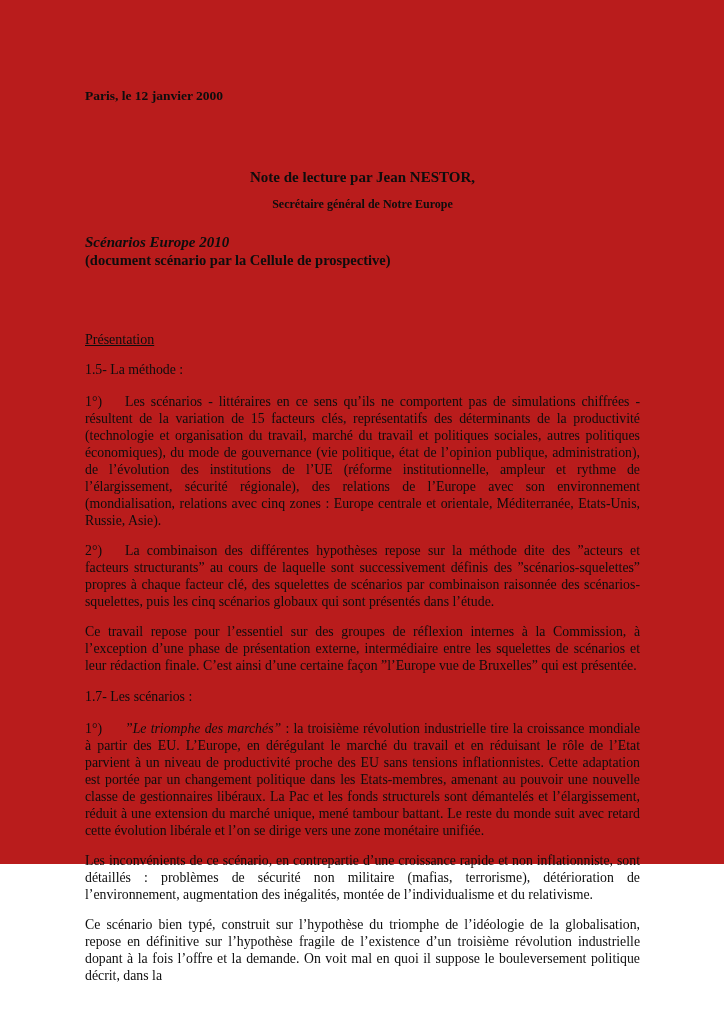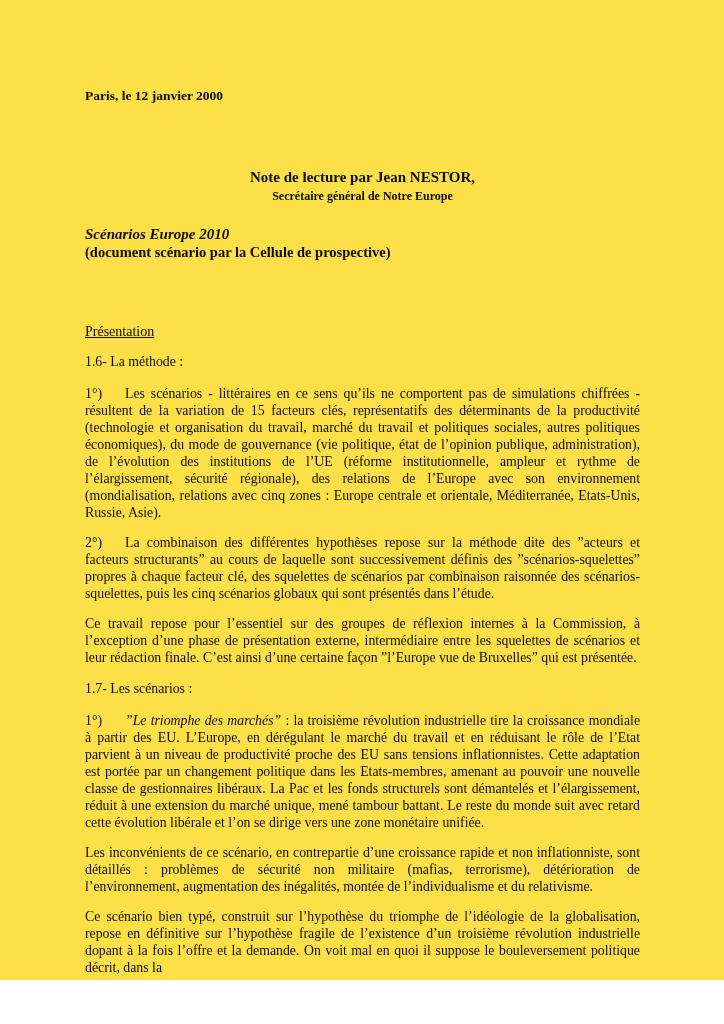--- a/index.html
+++ b/index.html
@@ -11,39 +11,39 @@
     width: 724px;
     height: 1024px;
     overflow: hidden;
     font-family: "Liberation Serif", serif;
     color: #0d0d0d;
     -webkit-font-smoothing: antialiased;
   }
   .page {
     box-sizing: border-box;
     width: 724px;
-    height: 980px;
+    height: 864px;
     padding: 86px 84px 0 85px;
-    background: #fde047;
+    background: #b91c1c;
   }
   .dateline {
     font-weight: bold;
     font-size: 13.5px;
     line-height: 19px;
     margin: 0 0 63px 0;
   }
   .byline-block {
     text-align: center;
     margin: 0 0 20px 0;
   }
   .byline-title {
     font-weight: bold;
     font-size: 15px;
     line-height: 19px;
-    margin: 0;
+    margin: 8px;
   }
   .byline-subtitle {
     font-weight: bold;
     font-size: 12px;
     line-height: 18px;
     margin: 0;
   }
   .title-block {
     margin: 0 0 60px 0;
   }
@@ -98,21 +98,21 @@
     <p class="byline-subtitle">Secrétaire général de Notre Europe</p>
   </div>
 
   <div class="title-block">
     <p class="title-main">Scénarios Europe 2010</p>
     <p class="title-sub">(document scénario par la Cellule de prospective)</p>
   </div>
 
   <h2 class="section-heading">Présentation</h2>
 
-  <p class="sub-heading">1.6- La méthode :</p>
+  <p class="sub-heading">1.5- La méthode :</p>
 
   <p class="body-para"><span class="para-num">1°)</span><span>Les scénarios - littéraires en ce sens qu’ils ne comportent pas de simulations chiffrées - résultent de la variation de 15 facteurs clés, représentatifs des déterminants de la productivité (technologie et organisation du travail, marché du travail et politiques sociales, autres politiques économiques), du mode de gouvernance (vie politique, état de l’opinion publique, administration), de l’évolution des institutions de l’UE (réforme institutionnelle, ampleur et rythme de l’élargissement, sécurité régionale), des relations de l’Europe avec son environnement (mondialisation, relations avec cinq zones : Europe centrale et orientale, Méditerranée, Etats-Unis, Russie, Asie).</span></p>
 
   <p class="body-para"><span class="para-num">2°)</span><span>La combinaison des différentes hypothèses repose sur la méthode dite des ”acteurs et facteurs structurants” au cours de laquelle sont successivement définis des ”scénarios-squelettes” propres à chaque facteur clé, des squelettes de scénarios par combinaison raisonnée des scénarios-squelettes, puis les cinq scénarios globaux qui sont présentés dans l’étude.</span></p>
 
   <p class="body-para">Ce travail repose pour l’essentiel sur des groupes de réflexion internes à la Commission, à l’exception d’une phase de présentation externe, intermédiaire entre les squelettes de scénarios et leur rédaction finale. C’est ainsi d’une certaine façon ”l’Europe vue de Bruxelles” qui est présentée.</p>
 
   <p class="sub-heading">1.7- Les scénarios :</p>
 
   <p class="body-para"><span class="para-num">1°)</span><span class="italic">”Le triomphe des marchés”</span><span> : la troisième révolution industrielle tire la croissance mondiale à partir des EU. L’Europe, en dérégulant le marché du travail et en réduisant le rôle de l’Etat parvient à un niveau de productivité proche des EU sans tensions inflationnistes. Cette adaptation est portée par un changement politique dans les Etats-membres, amenant au pouvoir une nouvelle classe de gestionnaires libéraux. La Pac et les fonds structurels sont démantelés et l’élargissement, réduit à une extension du marché unique, mené tambour battant. Le reste du monde suit avec retard cette évolution libérale et l’on se dirige vers une zone monétaire unifiée.</span></p>

